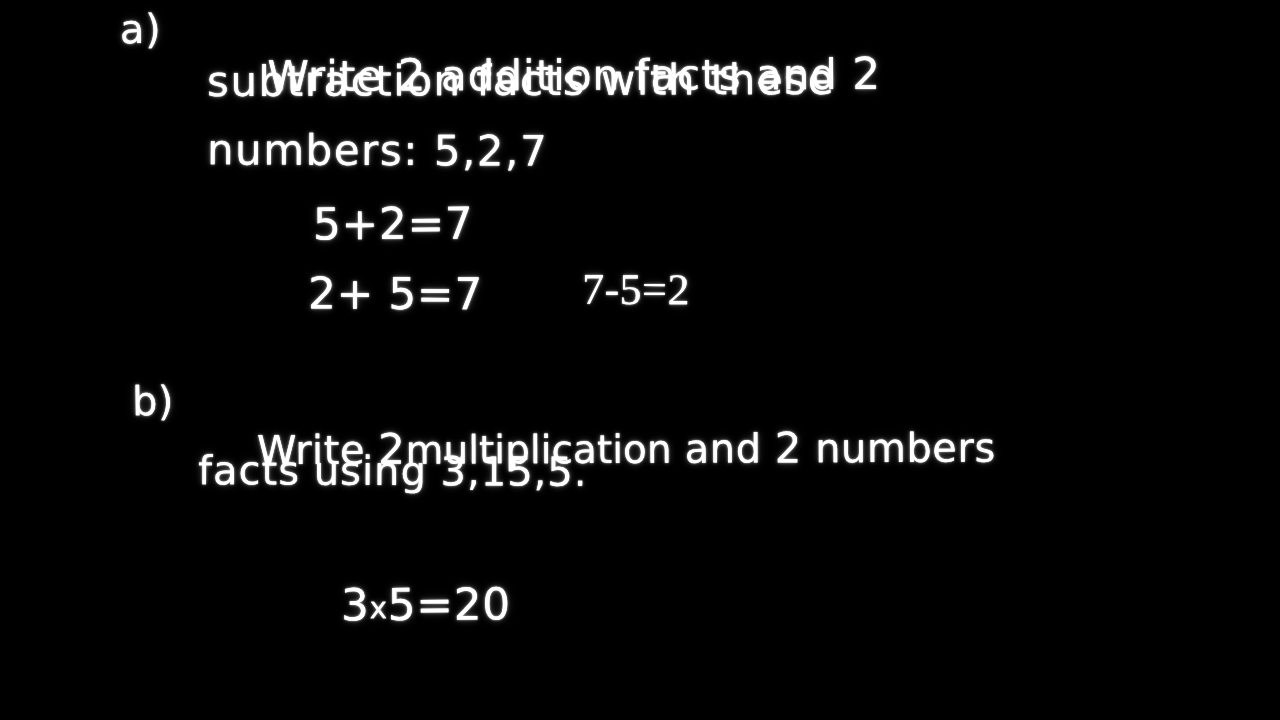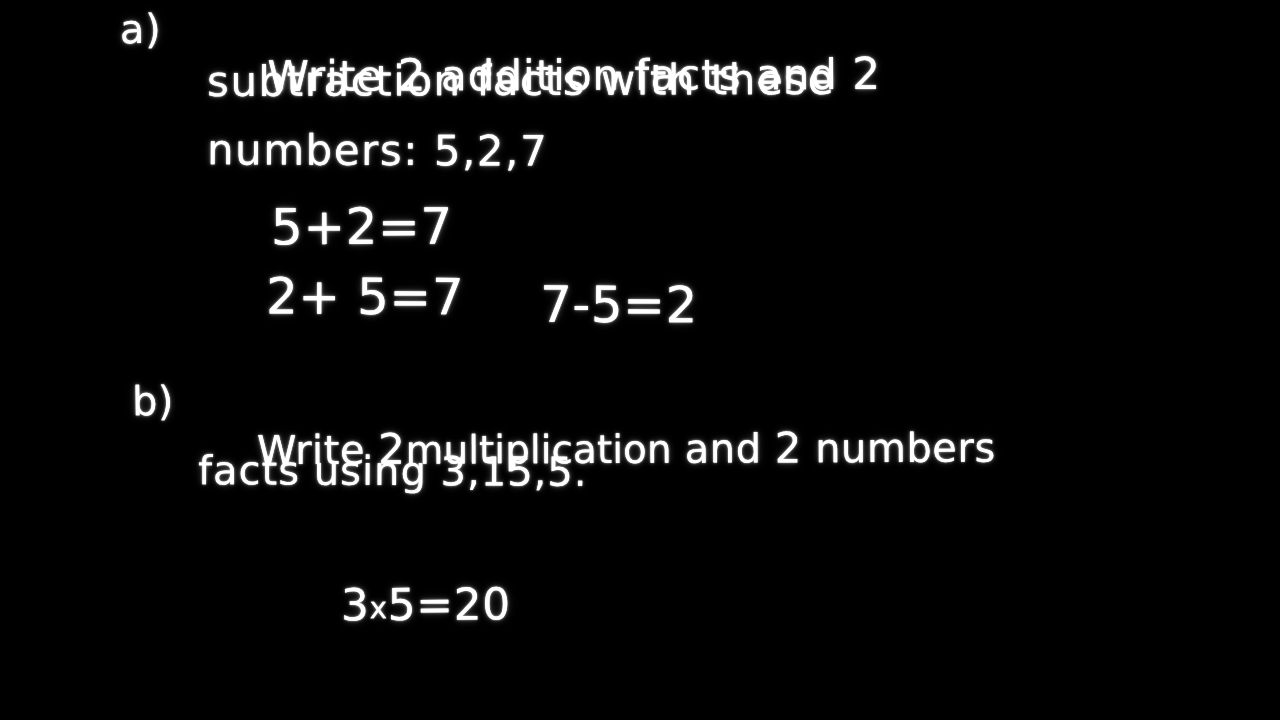--- a/index.html
+++ b/index.html
@@ -63,27 +63,28 @@
     letter-spacing: 1.5px;
   }
   .a-line3 {
     left: 207px; top: 126px;
     font-size: 42px;
     letter-spacing: 1.5px;
   }
 
   
   .eq {
-    font-size: 50px;
+    font-size: 44px;
     letter-spacing: 0.5px;
+    margin-left: 42px;
   }
   .eq-a1 { left: 271px; top: 198px; }
   .eq-a2 { left: 545px; top: 196px; }
   .eq-a3 { left: 266px; top: 268px; }
-  .eq-a4 { left: 540px; top: 276px; }
+  .eq-a4 { left: 540px; top: 264px; font-family: Liberation Serif, serif; }
 
   
   .b-label {
     left: 132px; top: 378px;
     font-size: 40px;
   }
   .b-line1 {
     left: 204px; top: 378px;
     font-size: 40px;
   }

